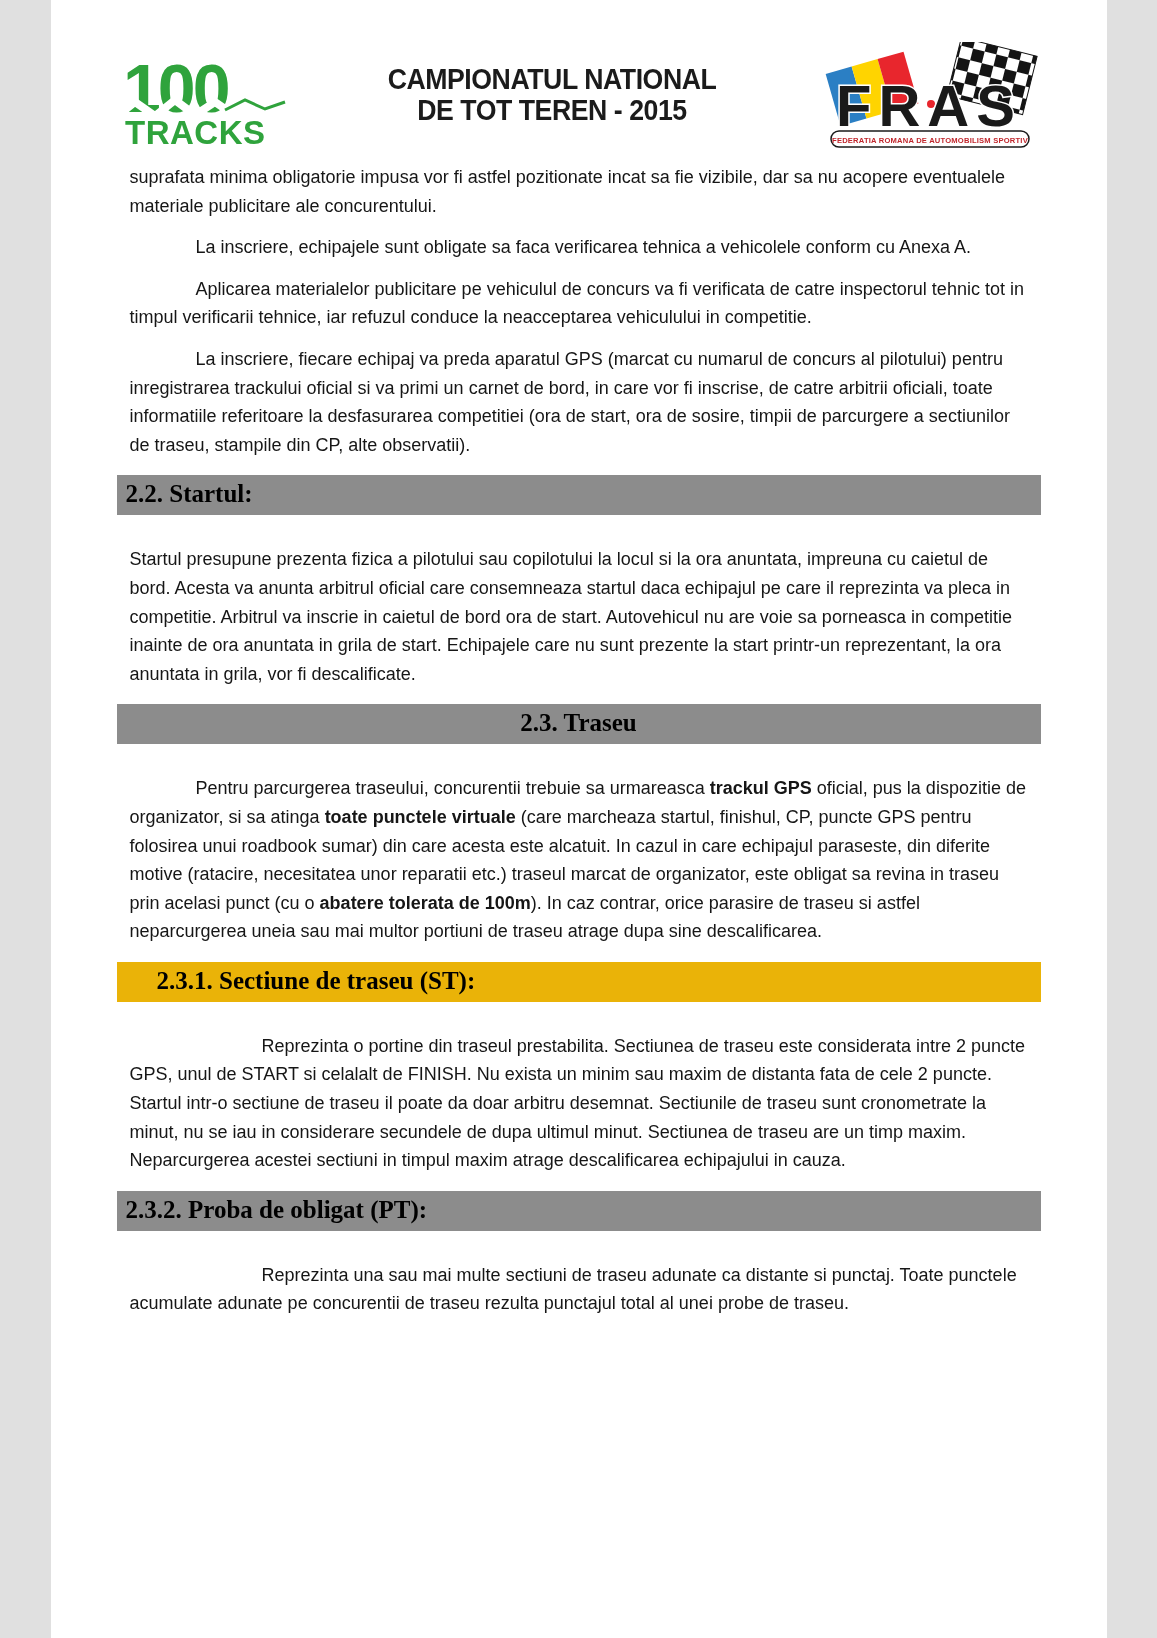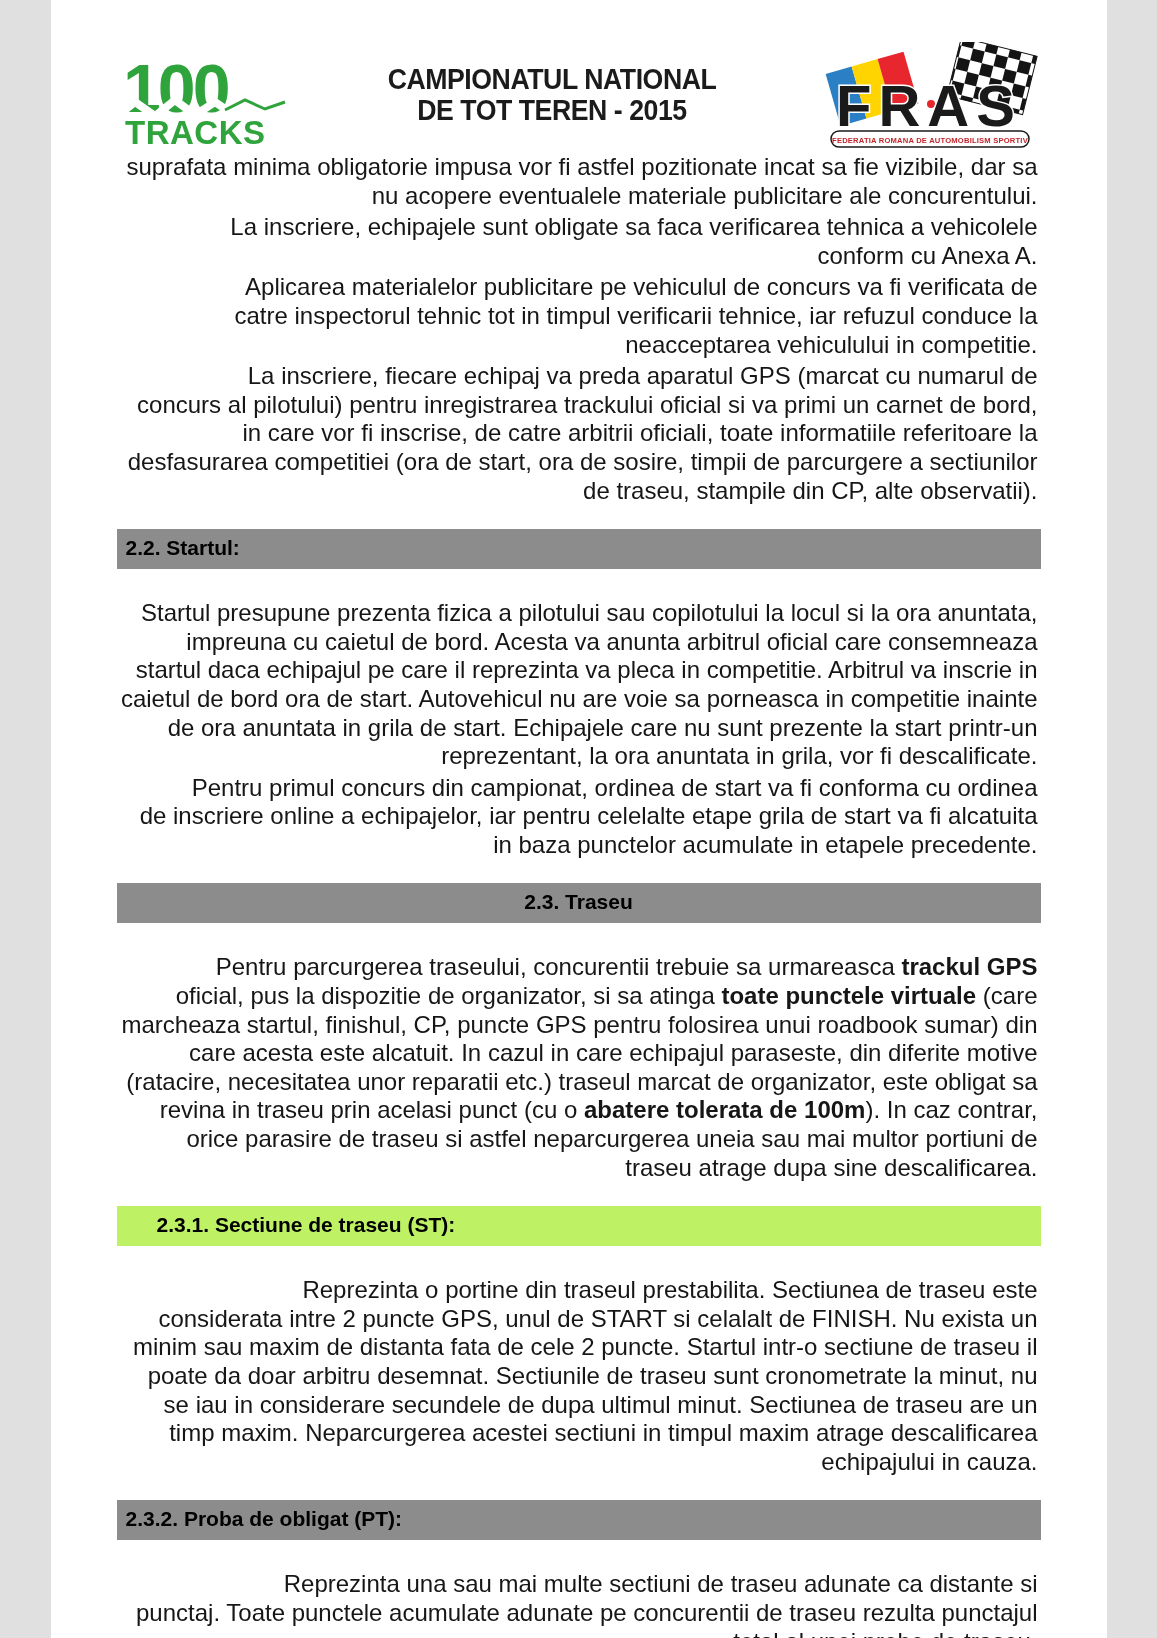--- a/index.html
+++ b/index.html
@@ -23,36 +23,36 @@
     flex:1 1 auto; text-align:center;
     font-weight:bold; font-size:29px; line-height:31px;
     letter-spacing:-0.5px; color:#1b1b1b;
     padding-top:22px;
     transform:scaleX(0.92);
   }
   .logo-fras { width:238px; flex:0 0 auto; }
   
   .doc-body { padding:0 66px; margin-top:2px; }
   .para {
-    margin:3px;
-    font-size:24px; line-height:28.6px;
+    margin:13px;
+    font-size:18px; line-height:28.6px;
     color:#161616;
-    text-align:right;
   }
   .para b { font-weight:bold; }
   .indent-0 { text-indent:0; }
   .indent-1 { text-indent:66px; }
   .indent-2 { text-indent:132px; }
   .section-bar {
-    margin:24px 0 30px 0;
+    margin:16px 0 30px 0;
     background:#8c8c8c;
     color:#000000;
     font-weight:bold;
-    font-size:21px; line-height:30px;
+    font-size:25px; line-height:30px;
     padding:4px 9px 6px 9px;
+    font-family:Liberation Serif, serif;
   }
 </style>
 </head>
 <body>
 
 <div class="page">
 
   <div class="page-header">
 
     <svg class="logo-tracks" width="180" height="108" viewBox="0 0 180 108">
@@ -93,22 +93,21 @@
     </svg>
   </div>
 
   <div class="doc-body">
       <p class="para indent-0" style="color: rgb(22, 22, 22);"><span>suprafata minima obligatorie impusa vor fi astfel pozitionate incat sa fie vizibile, dar sa nu acopere eventualele materiale publicitare ale concurentului.</span></p>
       <p class="para indent-1" style="color: rgb(22, 22, 22);"><span>La inscriere, echipajele sunt obligate sa faca verificarea tehnica a vehicolele conform cu Anexa A.</span></p>
       <p class="para indent-1" style="color: rgb(22, 22, 22);"><span>Aplicarea materialelor publicitare pe vehiculul de concurs va fi verificata de catre inspectorul tehnic tot in timpul verificarii tehnice, iar refuzul conduce la neacceptarea vehiculului in competitie.</span></p>
       <p class="para indent-1" style="color: rgb(22, 22, 22);"><span>La inscriere, fiecare echipaj va preda aparatul GPS (marcat cu numarul de concurs al pilotului) pentru inregistrarea trackului oficial si va primi un carnet de bord, in care vor fi inscrise, de catre arbitrii oficiali, toate informatiile referitoare la desfasurarea competitiei (ora de start, ora de sosire, timpii de parcurgere a sectiunilor de traseu, stampile din CP, alte observatii).</span></p>
       <div class="section-bar" style="background: rgb(140, 140, 140);">2.2. Startul:</div>
       <p class="para indent-0" style="color: rgb(22, 22, 22);"><span>Startul presupune prezenta fizica a pilotului sau copilotului la locul si la ora anuntata, impreuna cu caietul de bord. Acesta va anunta arbitrul oficial care consemneaza startul daca echipajul pe care il reprezinta va pleca in competitie. Arbitrul va inscrie in caietul de bord ora de start. Autovehicul nu are voie sa porneasca in competitie inainte de ora anuntata in grila de start. Echipajele care nu sunt prezente la start printr-un reprezentant, la ora anuntata in grila, vor fi descalificate.</span></p>
-      <p class="para indent-1" style="color: rgb(22, 22, 22);"><span>Pentru primul concurs din campionat, ordinea de start va fi conforma cu ordinea de inscriere online a echipajelor, iar pentru celelalte etape grila de start va fi alcatuita in baza punctelor acumulate in etapele precedente.</span></p>
       <div class="section-bar" style="background: rgb(140, 140, 140); text-align: center;">2.3. Traseu</div>
       <p class="para indent-1" style="color: rgb(22, 22, 22);"><span>Pentru parcurgerea traseului, concurentii trebuie sa urmareasca </span><b>trackul GPS</b><span> oficial, pus la dispozitie de organizator, si sa atinga </span><b>toate punctele virtuale</b><span> (care marcheaza startul, finishul, CP, puncte GPS pentru folosirea unui roadbook sumar) din care acesta este alcatuit. In cazul in care echipajul paraseste, din diferite motive (ratacire, necesitatea unor reparatii etc.) traseul marcat de organizator, este obligat sa revina in traseu prin acelasi punct (cu o </span><b>abatere tolerata de 100m</b><span>). In caz contrar, orice parasire de traseu si astfel neparcurgerea uneia sau mai multor portiuni de traseu atrage dupa sine descalificarea.</span></p>
-      <div class="section-bar" style="background: #bef264; padding-left: 40px;">2.3.1. Sectiune de traseu (ST):</div>
+      <div class="section-bar" style="background: #eab308; padding-left: 40px;">2.3.1. Sectiune de traseu (ST):</div>
       <p class="para indent-2" style="color: rgb(22, 22, 22);"><span>Reprezinta o portine din traseul prestabilita. Sectiunea de traseu este considerata intre 2 puncte GPS, unul de START si celalalt de FINISH. Nu exista un minim sau maxim de distanta fata de cele 2 puncte. Startul intr-o sectiune de traseu il poate da doar arbitru desemnat. Sectiunile de traseu sunt cronometrate la minut, nu se iau in considerare secundele de dupa ultimul minut. Sectiunea de traseu are un timp maxim. Neparcurgerea acestei sectiuni in timpul maxim atrage descalificarea echipajului in cauza.</span></p>
       <div class="section-bar" style="background: rgb(140, 140, 140);">2.3.2. Proba de obligat (PT):</div>
       <p class="para indent-2" style="color: rgb(22, 22, 22);"><span>Reprezinta una sau mai multe sectiuni de traseu adunate ca distante si punctaj. Toate punctele acumulate adunate pe concurentii de traseu rezulta punctajul total al unei probe de traseu.</span></p>
     </div>
 
 </div>
 
 </body></html>

